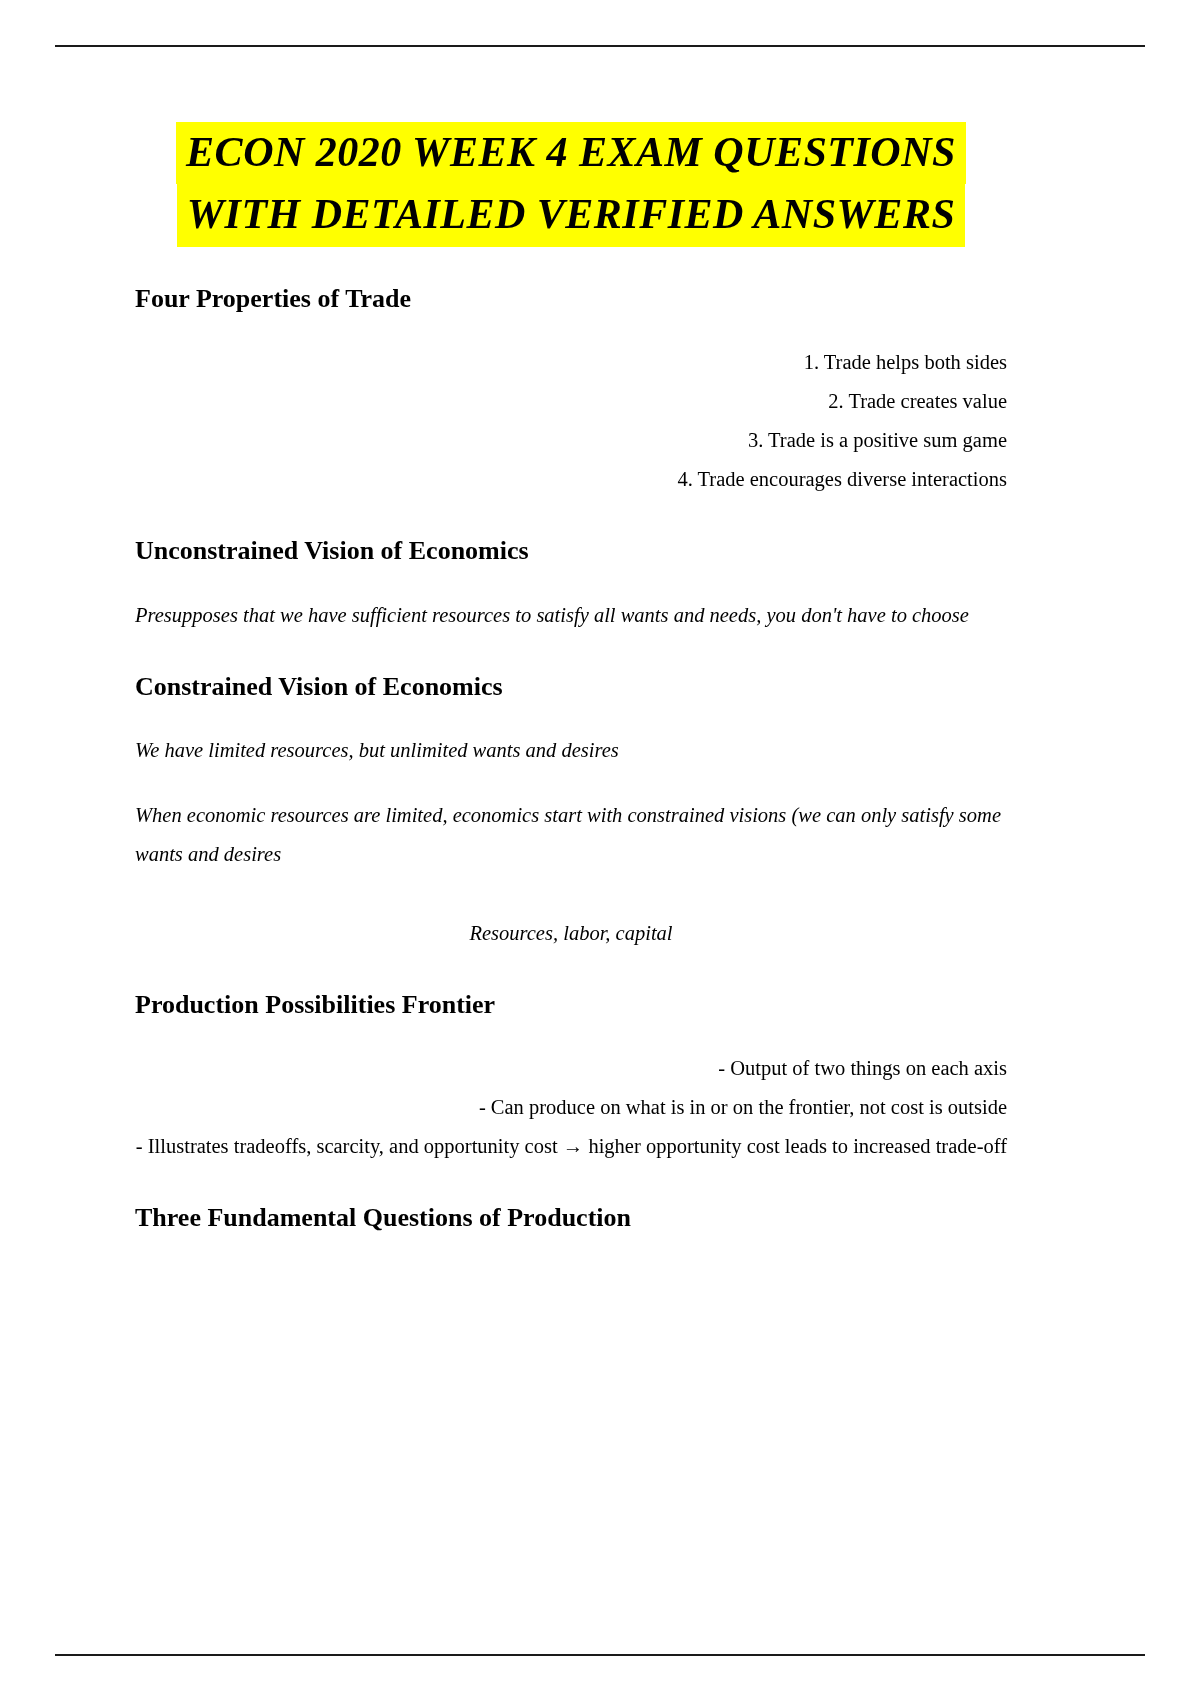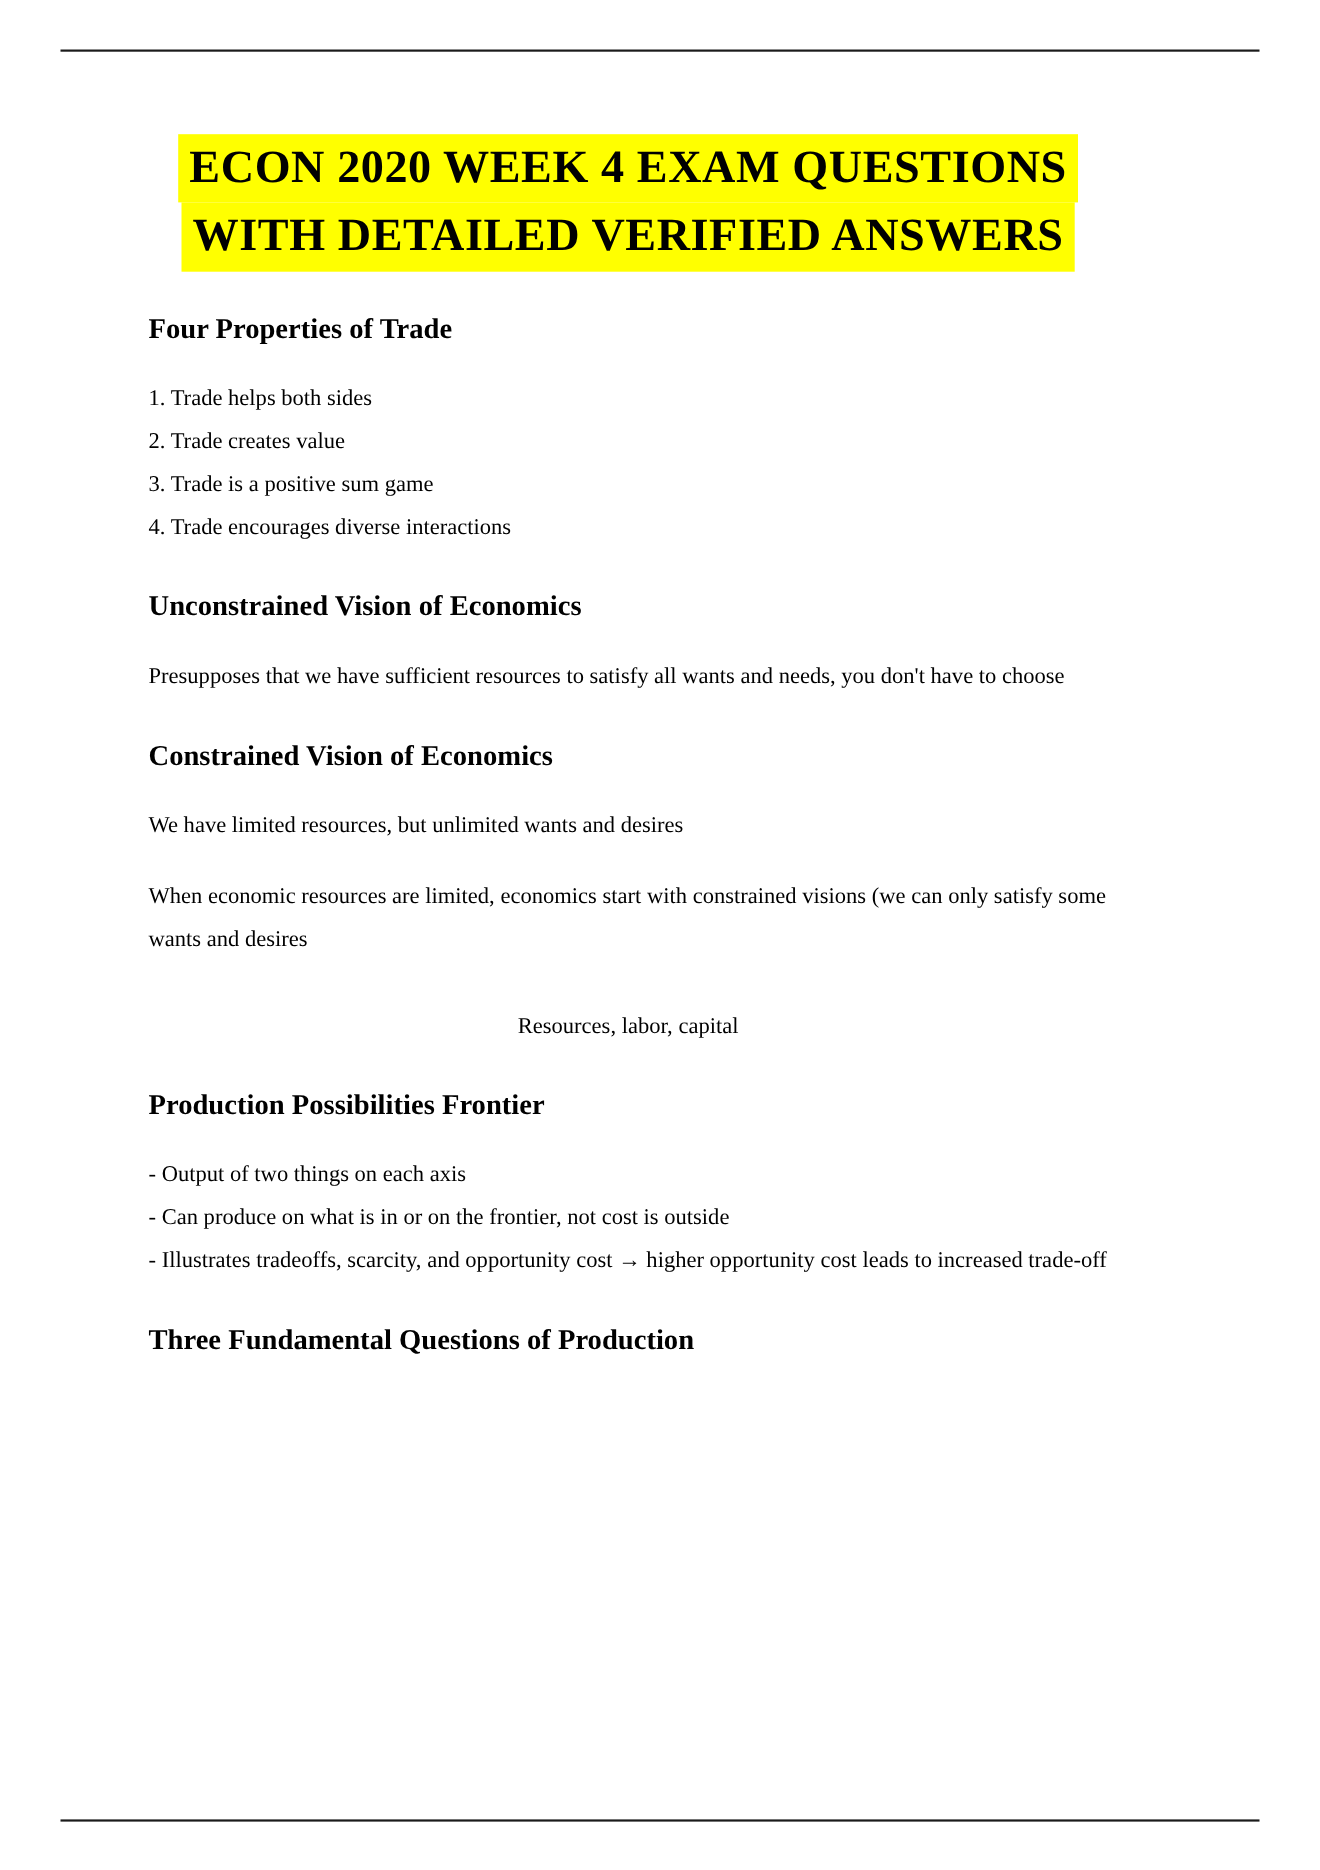--- a/index.html
+++ b/index.html
@@ -33,20 +33,21 @@
     width: 872px;
   }
 
   h1.doc-title {
     margin: 0 0 26px 0;
     text-align: center;
     font-size: 42px;
     font-weight: bold;
     line-height: 1.32;
     letter-spacing: 0.5px;
+    font-style: italic;
   }
   h1.doc-title .hl {
     background: #ffff00;
     padding: 3px 10px 4px 10px;
     display: inline-block;
   }
 
   h2.sec-heading {
     margin: 34px 0 0 0;
     font-size: 26px;
@@ -54,25 +55,27 @@
     line-height: 1.4;
   }
 
   .list {
     margin-top: 26px;
   }
   p.line {
     margin: 0;
     font-size: 20.5px;
     line-height: 39px;
+    text-align: right;
   }
   p.para {
     margin: 26px 0 0 0;
     font-size: 20.5px;
     line-height: 39px;
+    font-style: italic;
   }
   p.para.gap {
     margin-top: 40px;
     text-align: center;
   }
 </style>
 </head>
 <body>
 
 <div class="page">

